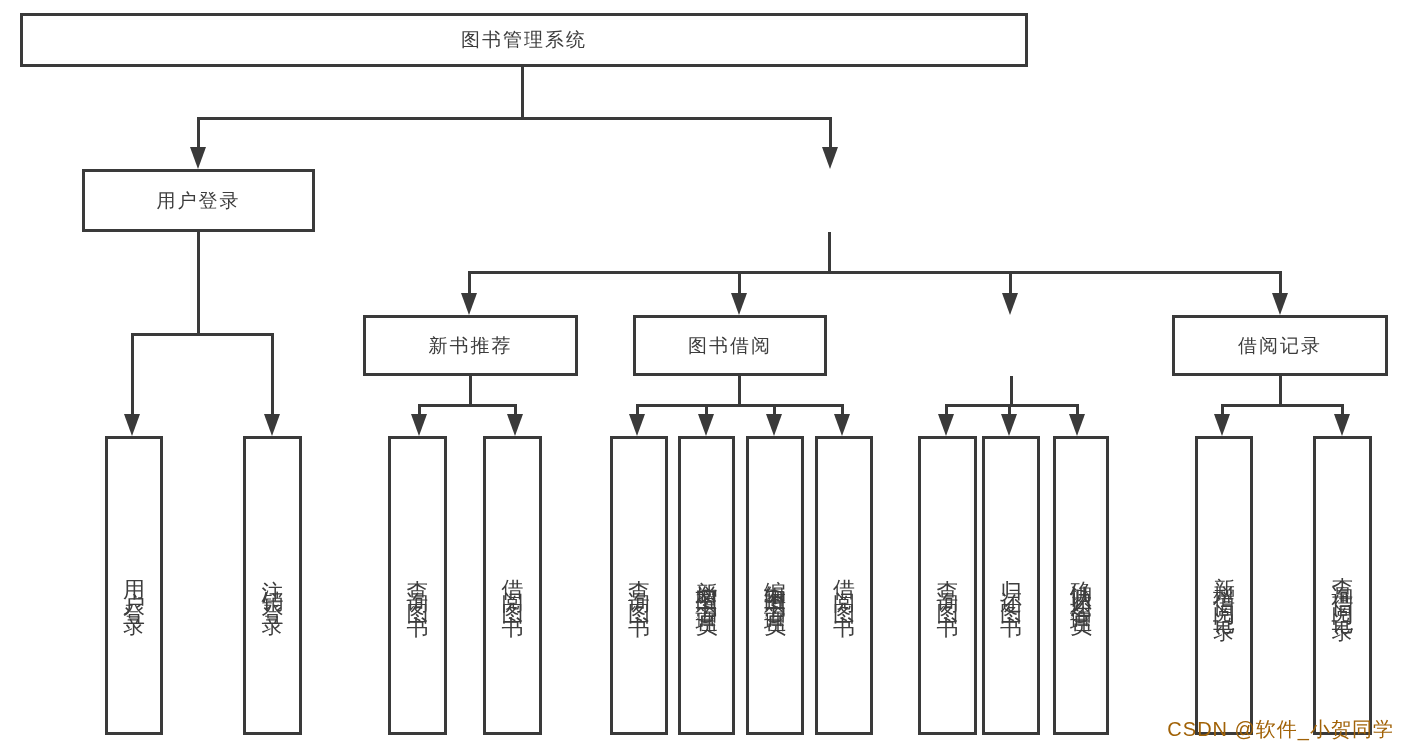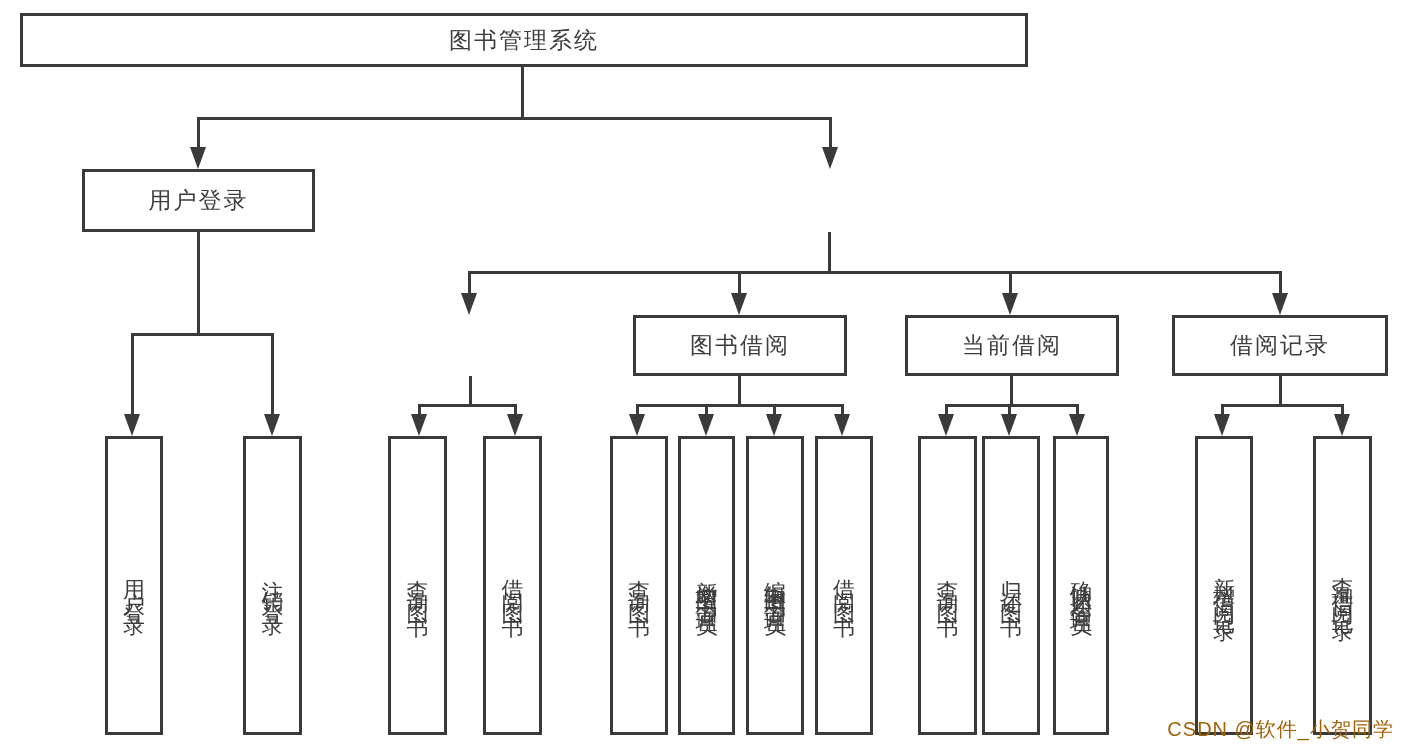--- a/index.html
+++ b/index.html
@@ -6,21 +6,21 @@
   #canvas {
     position:relative; width:1405px; height:747px; background:#ffffff;
     font-family:"Liberation Sans", sans-serif; overflow:hidden;
   }
   .box {
     position:absolute; box-sizing:border-box;
     border:3px solid #3a3a3a; background:#ffffff;
     display:flex; align-items:center; justify-content:center;
     color:#3d3d3d;
   }
-  .hbox { font-size:23px; letter-spacing:2px; white-space:nowrap;text-align:center; }
+  .hbox { font-size:19px; letter-spacing:2px; white-space:nowrap;text-align:center; }
   .vbox {
     writing-mode:vertical-rl; font-size:22px; letter-spacing:12px;
     line-height:1; text-align:center;
   }
   .vbox.med  { letter-spacing:9px; }
   .vbox.long { letter-spacing:5px; }
   .vline { position:absolute; width:3px;  background:#3a3a3a; }
   .hline { position:absolute; height:3px; background:#3a3a3a; }
   .arrow {
     position:absolute; width:0; height:0;
@@ -60,22 +60,22 @@
   <div class="hline" style="left:468px; top:271px; width:814px;"></div>
   <div class="vline" style="left:468px;  top:271px; height:30px;"></div>
   <div class="arrow" style="left:461px;  top:293px;"></div>
   <div class="vline" style="left:738px;  top:271px; height:30px;"></div>
   <div class="arrow" style="left:731px;  top:293px;"></div>
   <div class="vline" style="left:1009px; top:271px; height:30px;"></div>
   <div class="arrow" style="left:1002px; top:293px;"></div>
   <div class="vline" style="left:1279px; top:271px; height:30px;"></div>
   <div class="arrow" style="left:1272px; top:293px;"></div>
 
-  <div class="box hbox" style="left:633px;  top:315px; width:214px; height:61px;">图书借阅</div>
-  <div class="box hbox" style="left:905px;  top:315px; width:214px; height:61px;">当前借阅</div>
+  <div class="box hbox" style="left:363px;  top:315px; width:215px; height:61px;">新书推荐</div>
+  <div class="box hbox" style="left:633px;  top:315px; width:194px; height:61px;">图书借阅</div>
   <div class="box hbox" style="left:1172px; top:315px; width:216px; height:61px;">借阅记录</div>
 
   <div class="vline" style="left:469px; top:376px; height:30px;"></div>
   <div class="hline" style="left:418px; top:404px; width:99px;"></div>
   <div class="vline" style="left:418px; top:404px; height:14px;"></div>
   <div class="arrow" style="left:411px; top:414px;"></div>
   <div class="vline" style="left:514px; top:404px; height:14px;"></div>
   <div class="arrow" style="left:507px; top:414px;"></div>
 
   <div class="vline" style="left:738px; top:376px; height:30px;"></div>

